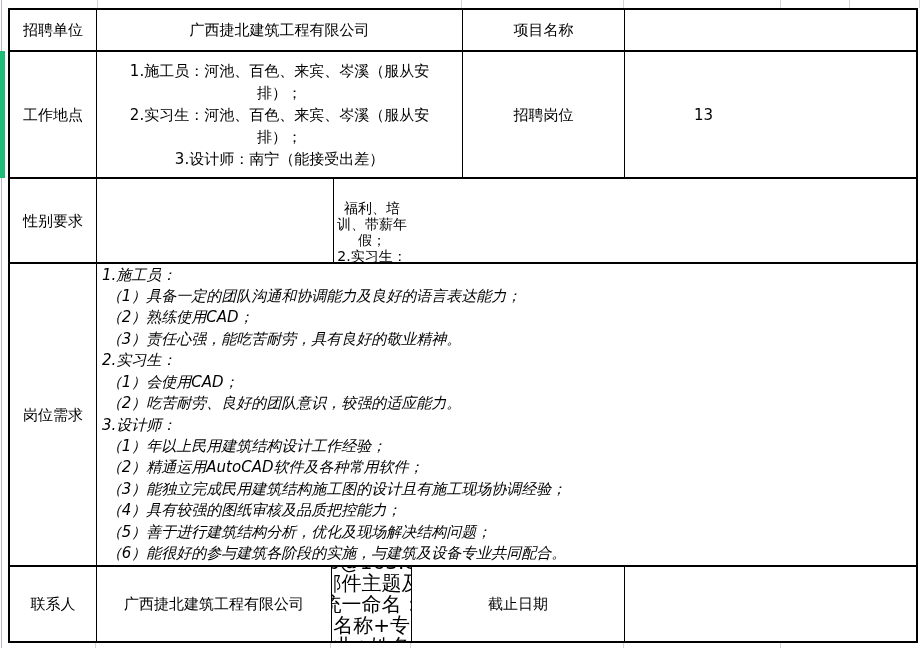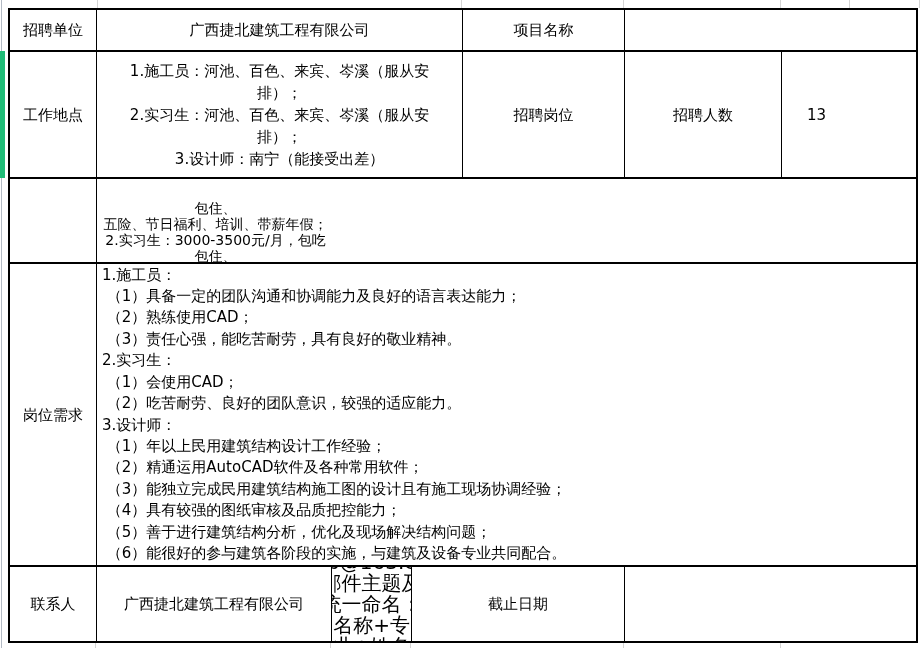--- a/index.html
+++ b/index.html
@@ -46,21 +46,21 @@
   .cell{
     border-right:1px solid var(--border);
     display:flex;align-items:center;justify-content:center;
     text-align:center;
     padding:0 3px;
     font-size:15px;line-height:22px;
     overflow:hidden;
   }
   .cell:last-child{border-right:none;}
   .pre{white-space:pre-line;}
-  .prewrap{white-space:pre-wrap;}
+  .prewrap{white-space:pre-wrap;font-style:italic;}
   .listblock{text-align:left;}
   .req{
     justify-content:flex-start;text-align:left;
     padding:0 4px 0 5px;
     font-size:15px;line-height:21.4px;
   }
   .salary{font-size:14px;line-height:16px;padding:0 2px;margin-top:22px;}
   .cmethod{font-size:20px;line-height:21px;padding:0 4px;}
   .locations{line-height:22px;text-align:center;}
 </style>
@@ -94,25 +94,25 @@
     </div>
 
     <div class="row r2">
       <div class="cell">工作地点</div>
       <div class="cell pre locations">1.施工员：河池、百色、来宾、岑溪（服从安
 排）；
 2.实习生：河池、百色、来宾、岑溪（服从安
 排）；
 3.设计师：南宁（能接受出差）</div>
       <div class="cell">招聘岗位</div>
-      <div class="cell" style="padding:0 1px">招聘人数</div>
       <div class="cell">13</div>
     </div>
 
     <div class="row r3">
+      <div class="cell">性别要求</div>
       <div class="cell"></div>
       <div class="cell pre salary">1.施工员：4000-5000元/月，包吃包住、
 五险、节日福利、培训、带薪年假；
 2.实习生：3000-3500元/月，包吃包住、
 节日福利、培训；</div>
     </div>
 
     <div class="row r4">
       <div class="cell">岗位需求</div>
       <div class="cell prewrap req">1.施工员：

